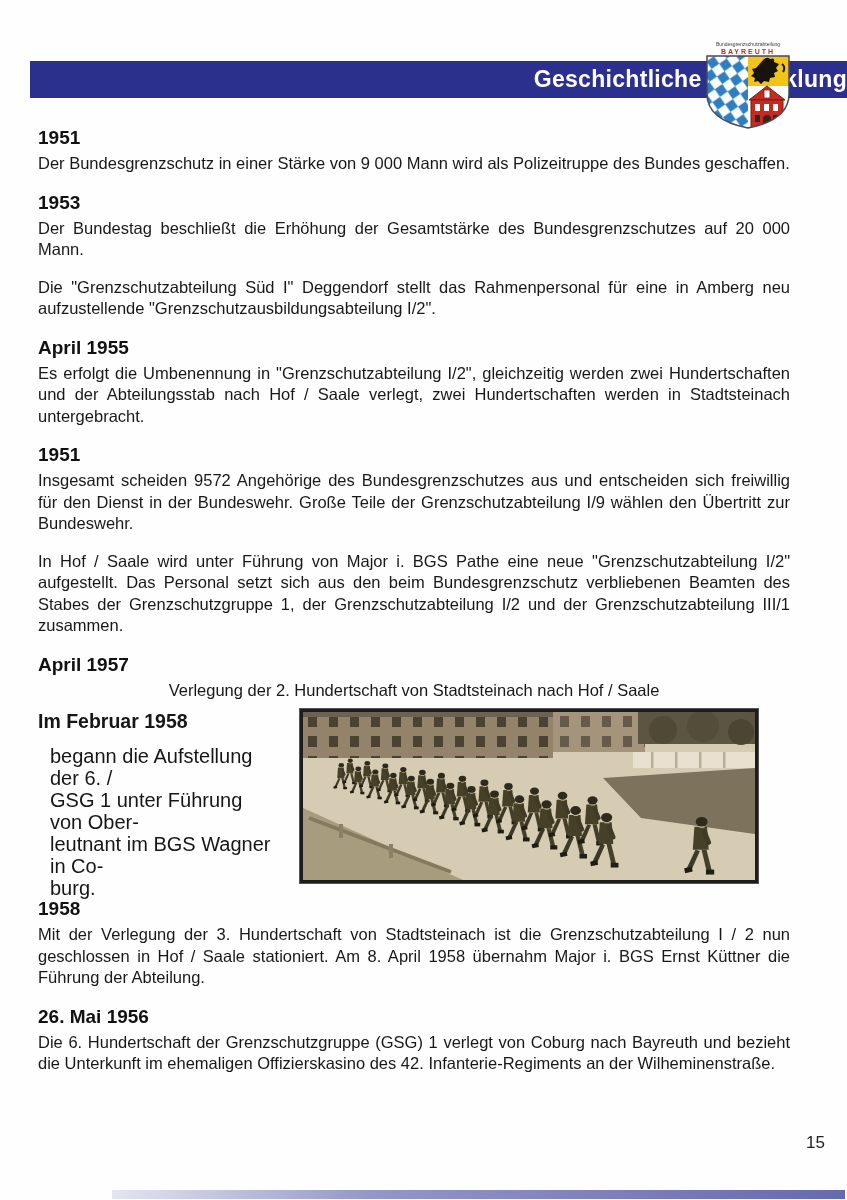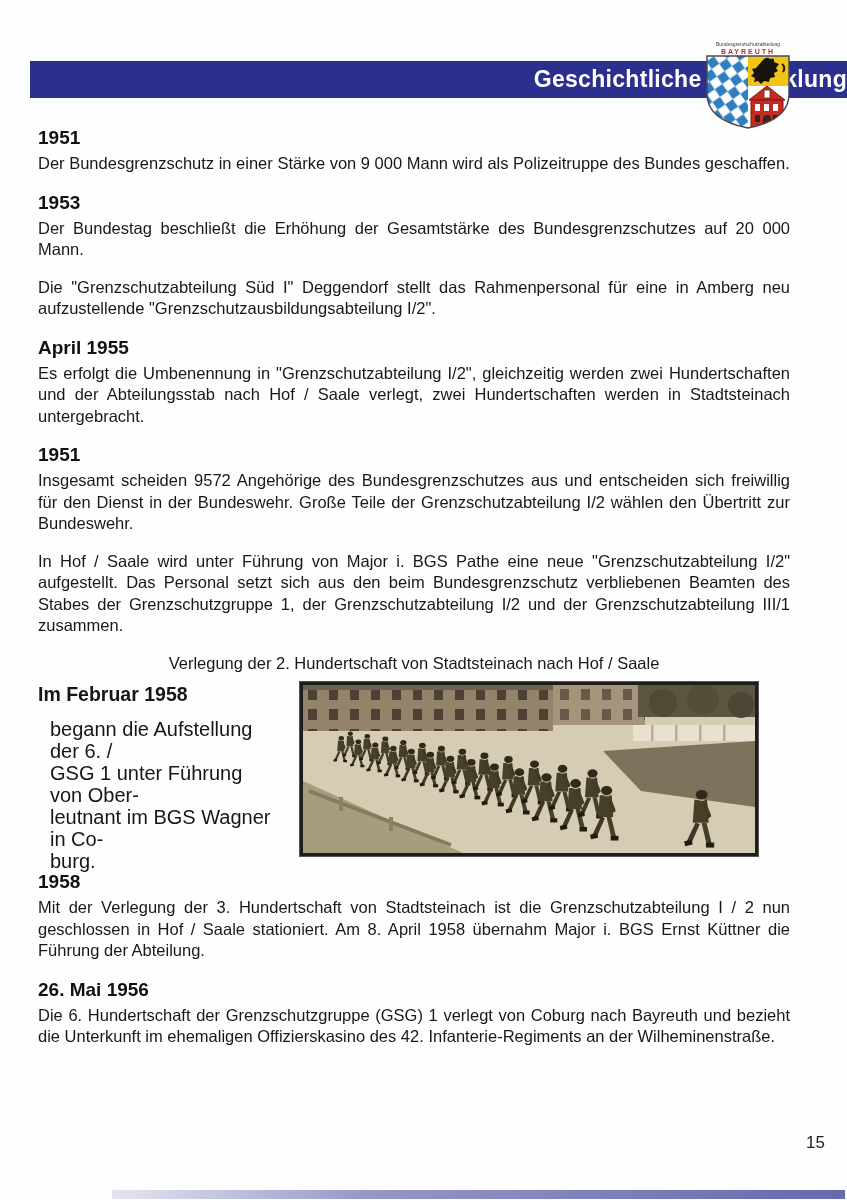--- a/index.html
+++ b/index.html
@@ -103,28 +103,29 @@
       <p>Die "Grenzschutzabteilung Süd I" Deggendorf stellt das Rahmenpersonal für eine in Amberg neu aufzustellende "Grenzschutzausbildungsabteilung I/2".</p>
     </section>
 
     <section class="sec">
       <h2>April 1955</h2>
       <p>Es erfolgt die Umbenennung in "Grenzschutzabteilung I/2", gleichzeitig werden zwei Hundertschaften und der Abteilungsstab nach Hof / Saale verlegt, zwei Hundertschaften werden in Stadtsteinach untergebracht.</p>
     </section>
 
     <section class="sec">
       <h2>1951</h2>
-      <p>Insgesamt scheiden 9572 Angehörige des Bundesgrenzschutzes aus und entscheiden sich freiwillig für den Dienst in der Bundeswehr. Große Teile der Grenzschutzabteilung I/2 wählen den Übertritt zur Bundeswehr.</p>
+      <p>Insgesamt scheiden 9572 Angehörige des Bundesgrenzschutzes aus und entscheiden sich freiwillig für den Dienst in der Bundeswehr. Große Teile der Grenzschutzabteilung I/9 wählen den Übertritt zur Bundeswehr.</p>
     </section>
 
     <section class="sec">
       <p>In Hof / Saale wird unter Führung von Major i. BGS Pathe eine neue "Grenzschutzabteilung I/2" aufgestellt. Das Personal setzt sich aus den beim Bundesgrenzschutz verbliebenen Beamten des Stabes der Grenzschutzgruppe 1, der Grenzschutzabteilung I/2 und der Grenzschutzabteilung III/1 zusammen.</p>
     </section>
 
     <section class="sec single">
+      <h2>April 1957</h2>
       <p>Verlegung der 2. Hundertschaft von Stadtsteinach nach Hof / Saale</p>
     </section>
 
     <div class="feb-row">
       <div class="feb-col">
         <h2>Im Februar 1958</h2>
         <p>begann die Aufstellung der 6. /
 GSG 1 unter Führung von Ober-
 leutnant im BGS Wagner in Co-
 burg.</p>

